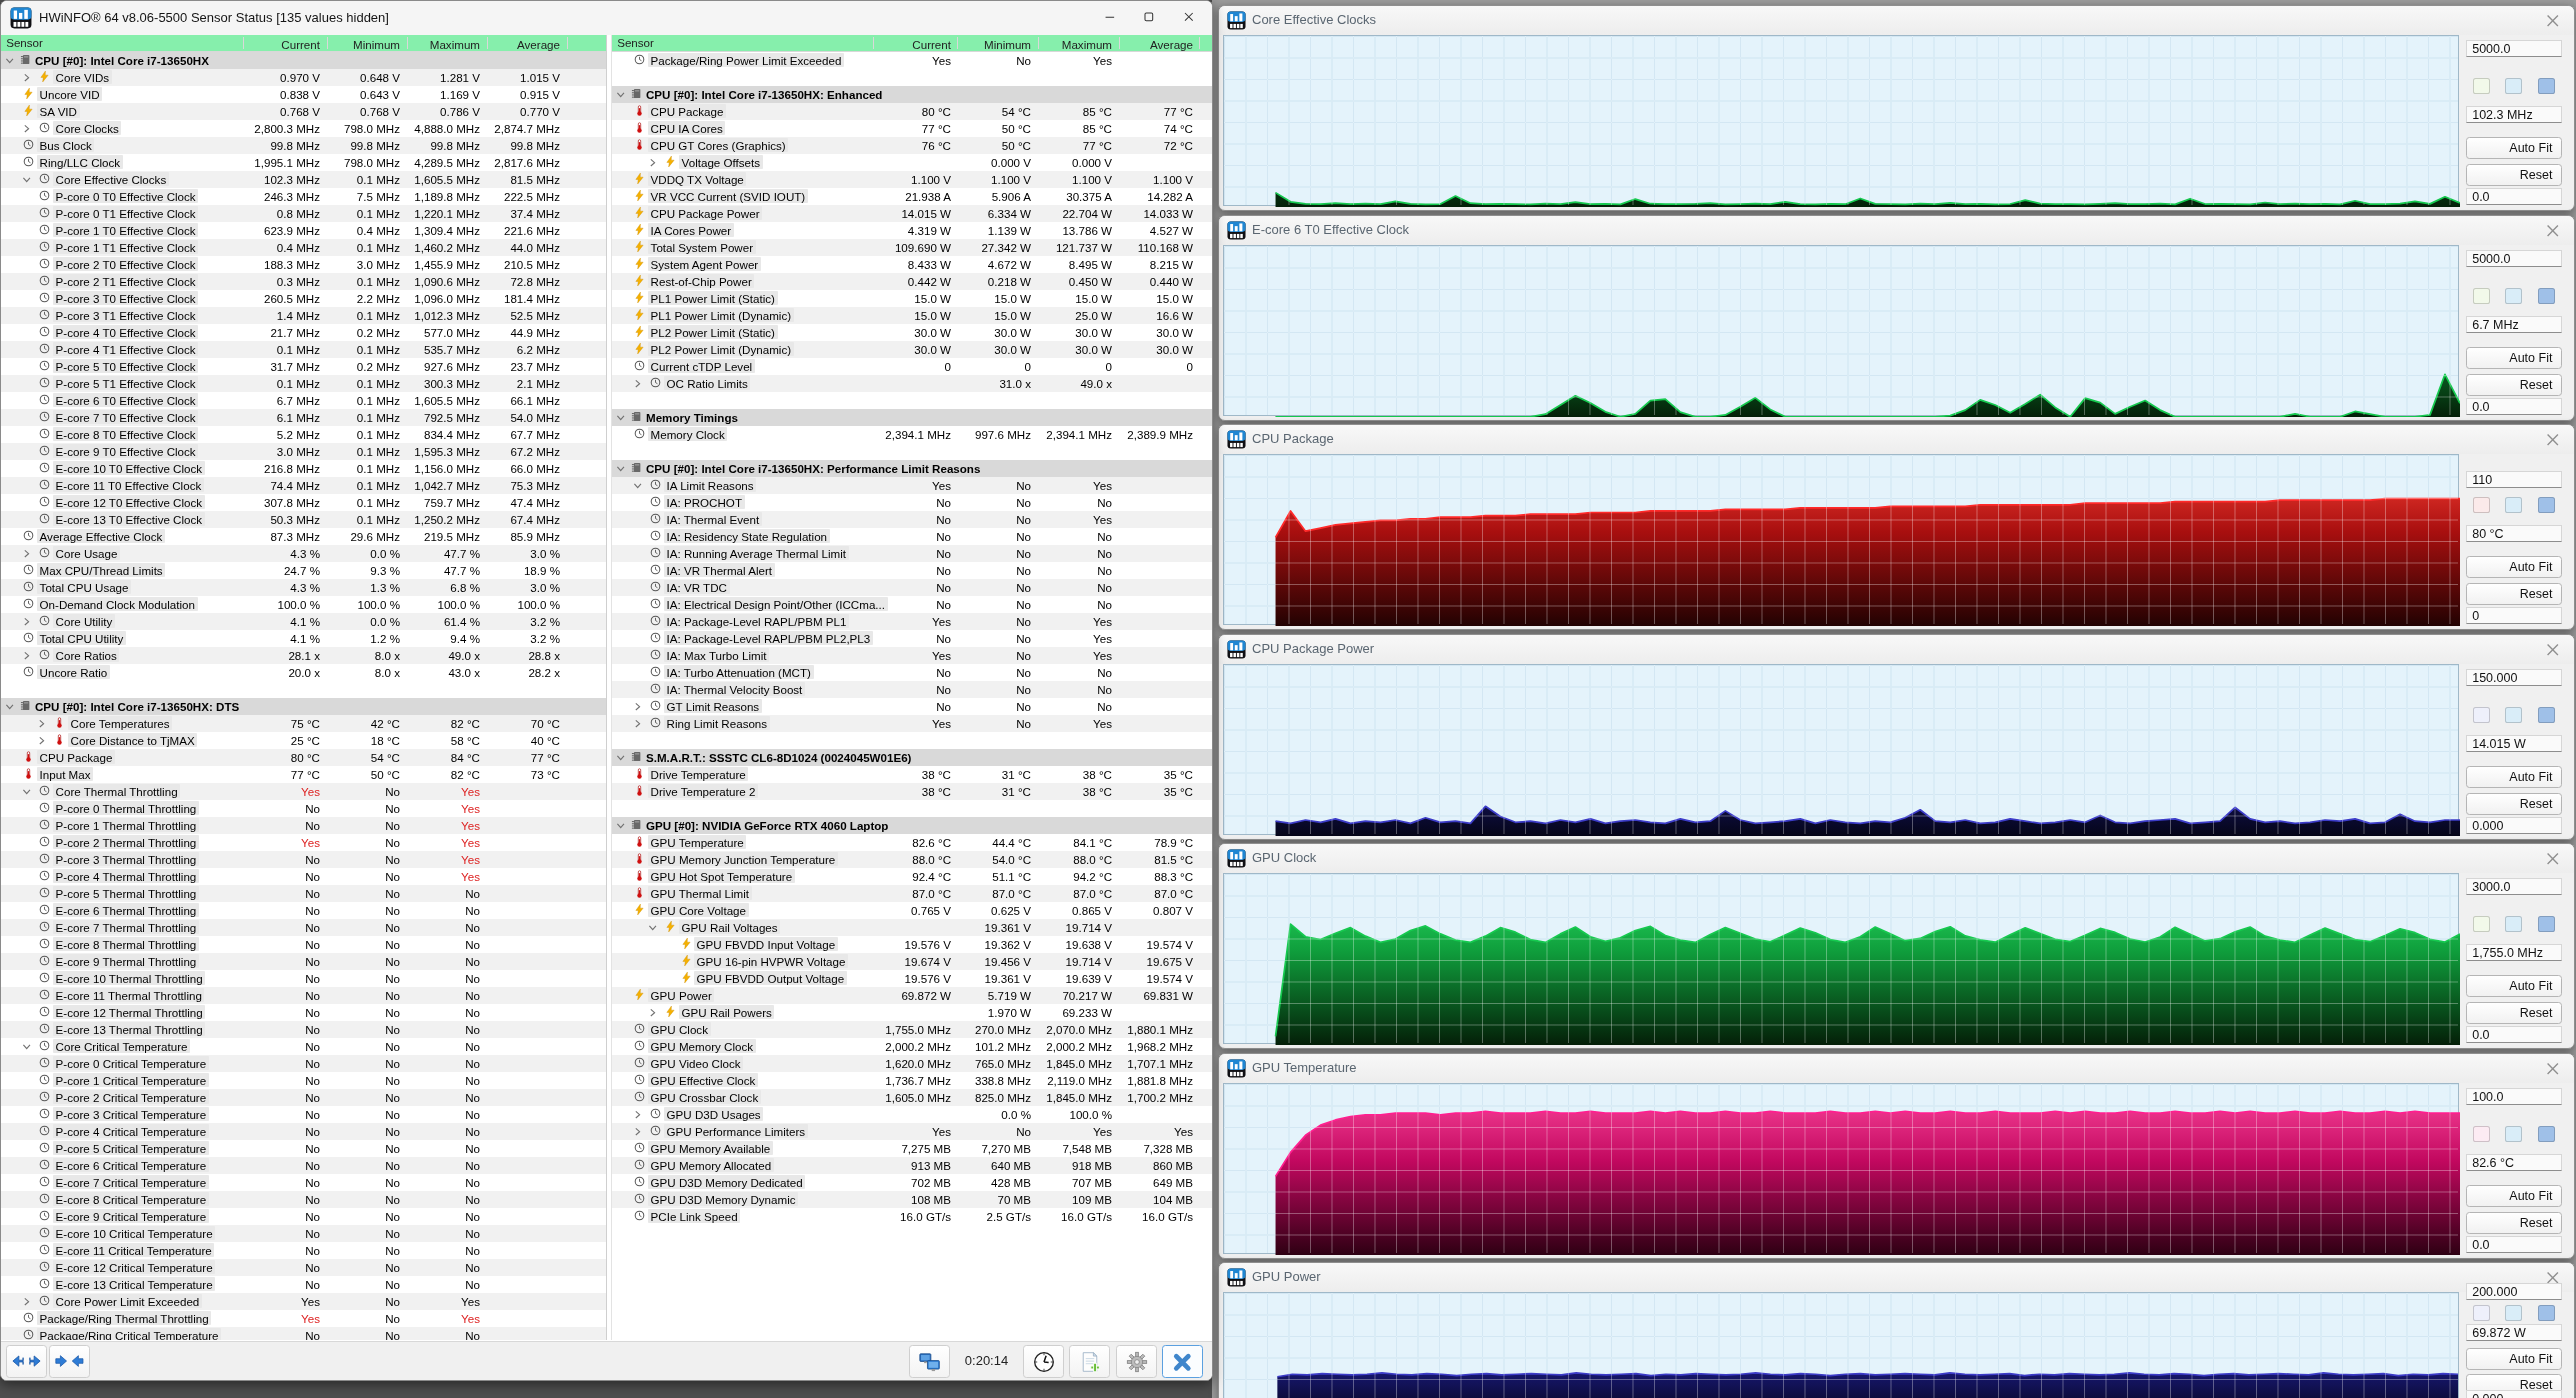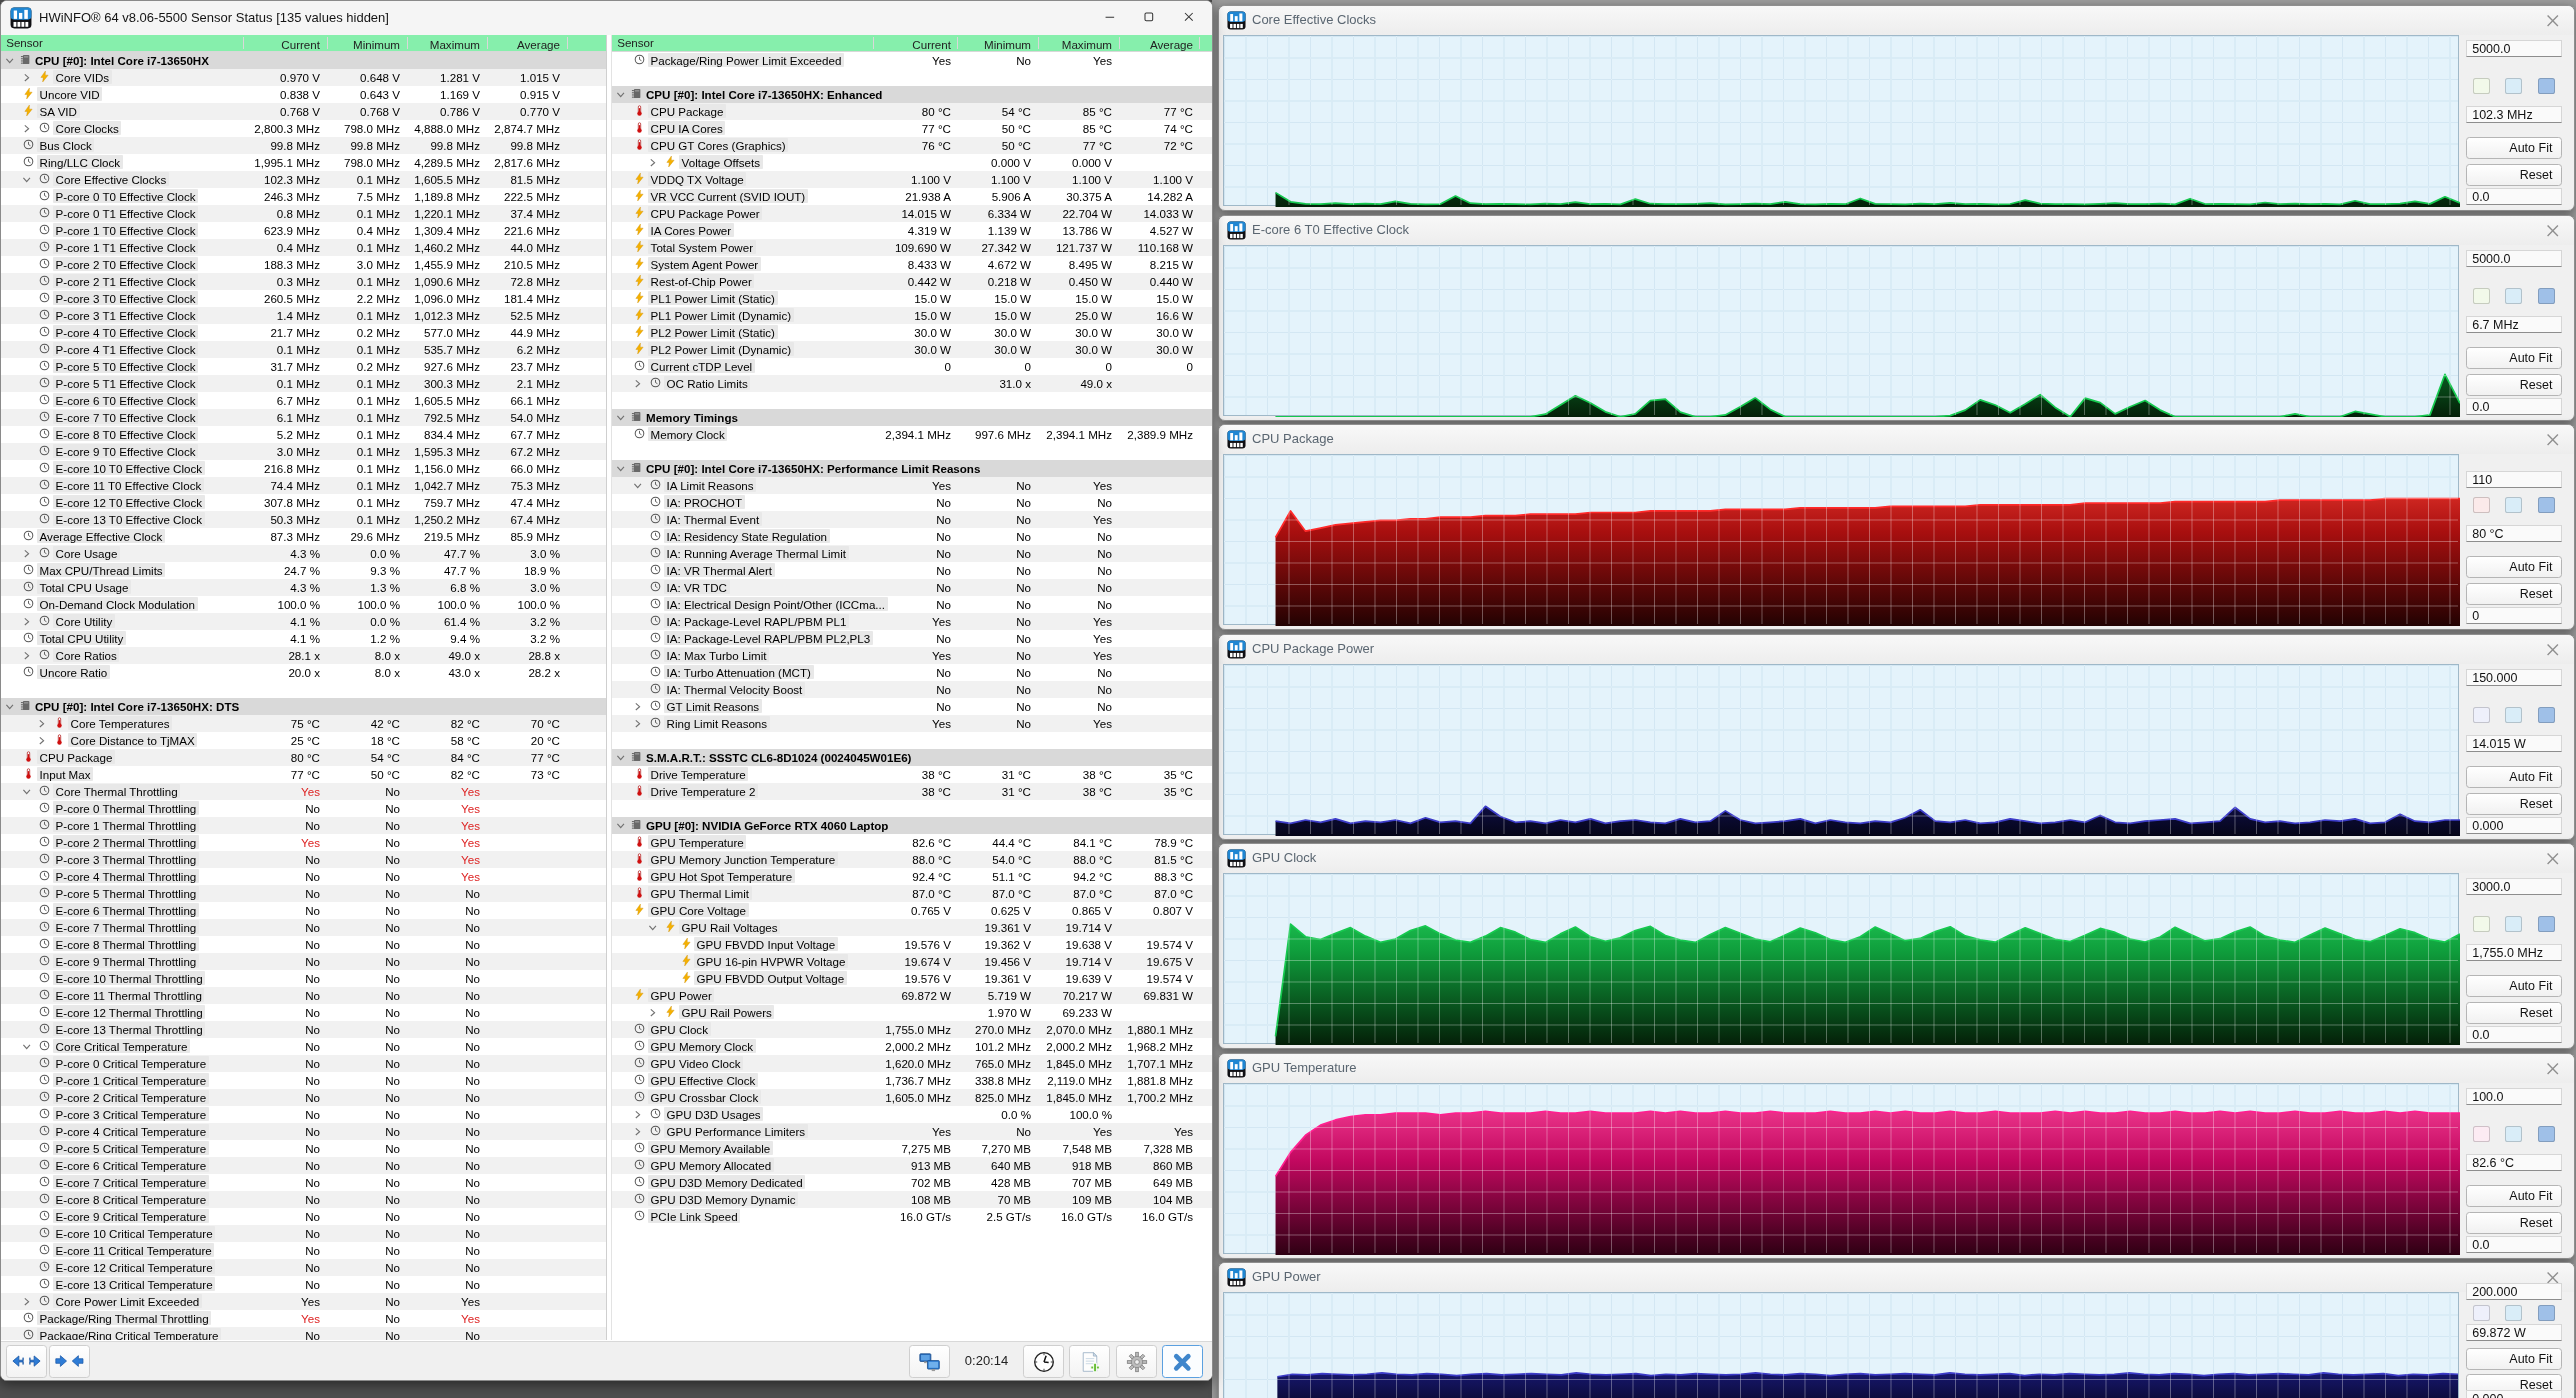--- a/index.html
+++ b/index.html
@@ -881,21 +881,21 @@
           </svg></span>
         <span class="ricon" style="left:53px"><svg width="11" height="11" viewBox="0 0 12 12">
             <rect x="4.7" y="0.8" width="2.6" height="7.4" rx="1.3" fill="#fff" stroke="#b01818" stroke-width="0.8"></rect>
             <circle cx="6" cy="9.3" r="2.4" fill="#cf1010"></circle>
             <rect x="5.3" y="3.4" width="1.4" height="5.4" fill="#cf1010"></rect>
           </svg></span>
         <span class="rlab" style="left:67px"><span class="chip">Core Distance to TjMAX</span></span>
         <span class="val v0">25 °C</span>
         <span class="val v1">18 °C</span>
         <span class="val v2">58 °C</span>
-        <span class="val v3">20 °C</span>
+        <span class="val v3">40 °C</span>
       </div>
       <div class="srow alt">
         <span class="ricon" style="left:22px"><svg width="11" height="11" viewBox="0 0 12 12">
             <rect x="4.7" y="0.8" width="2.6" height="7.4" rx="1.3" fill="#fff" stroke="#b01818" stroke-width="0.8"></rect>
             <circle cx="6" cy="9.3" r="2.4" fill="#cf1010"></circle>
             <rect x="5.3" y="3.4" width="1.4" height="5.4" fill="#cf1010"></rect>
           </svg></span>
         <span class="rlab" style="left:36px"><span class="chip">CPU Package</span></span>
         <span class="val v0">80 °C</span>
         <span class="val v1">54 °C</span>

